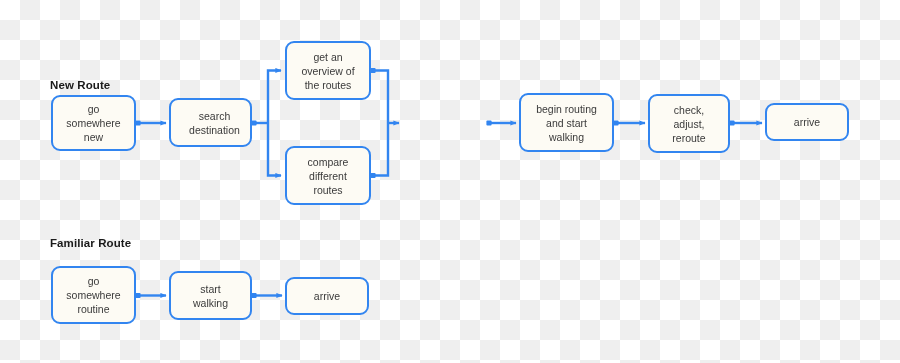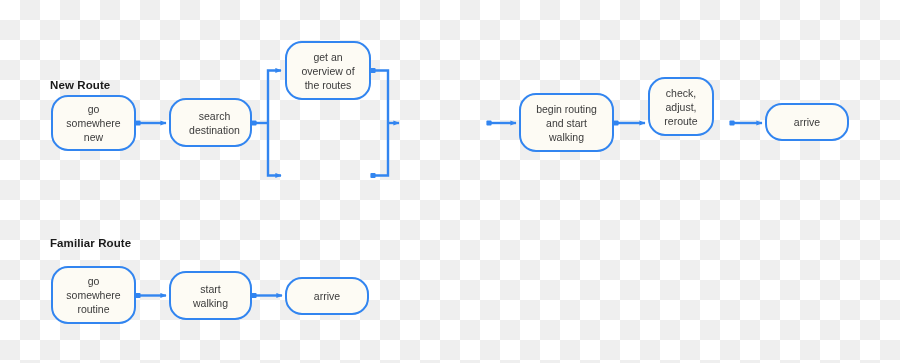--- a/index.html
+++ b/index.html
@@ -38,21 +38,21 @@
     white-space: nowrap;
   }
   #title-new { left: 50px; top: 79px; }
   #title-familiar { left: 50px; top: 237px; }
 
   .node-box {
     position: absolute;
     box-sizing: border-box;
     background: #fdfbf4;
     border: 2px solid #3285f0;
-    border-radius: 17px;
+    border-radius: 9px;
     display: flex;
     align-items: center;
     justify-content: center;
     text-align: center;
   }
   .node-label {
     font-family: "Liberation Sans", sans-serif;
     font-size: 10.5px;
     line-height: 14px;
     color: #3a3a3a;
@@ -122,26 +122,31 @@
   </div>
   <div class="node-box" style="left: 169px; top: 98px; width: 83px; height: 49px; padding-left: 8px;">
     <span class="node-label">search
 destination</span>
   </div>
   <div class="node-box" style="left: 285px; top: 41px; width: 86px; height: 59px;">
     <span class="node-label">get an
 overview of
 the routes</span>
   </div>
+  <div class="node-box" style="left: 285px; top: 146px; width: 86px; height: 59px;">
+    <span class="node-label">compare
+different
+routes</span>
+  </div>
   <div class="node-box" style="left: 519px; top: 93px; width: 95px; height: 59px; align-items: center;">
     <span class="node-label">begin routing
 and start
 walking</span>
   </div>
-  <div class="node-box" style="left: 648px; top: 77px; width: 66px; height: 59px;">
+  <div class="node-box" style="left: 648px; top: 94px; width: 82px; height: 59px;">
     <span class="node-label">check,
 adjust,
 reroute</span>
   </div>
   <div class="node-box" style="left: 765px; top: 103px; width: 84px; height: 38px;">
     <span class="node-label">arrive</span>
   </div>
 
   <div class="node-box" style="left: 51px; top: 266px; width: 85px; height: 58px;">
     <span class="node-label">go

